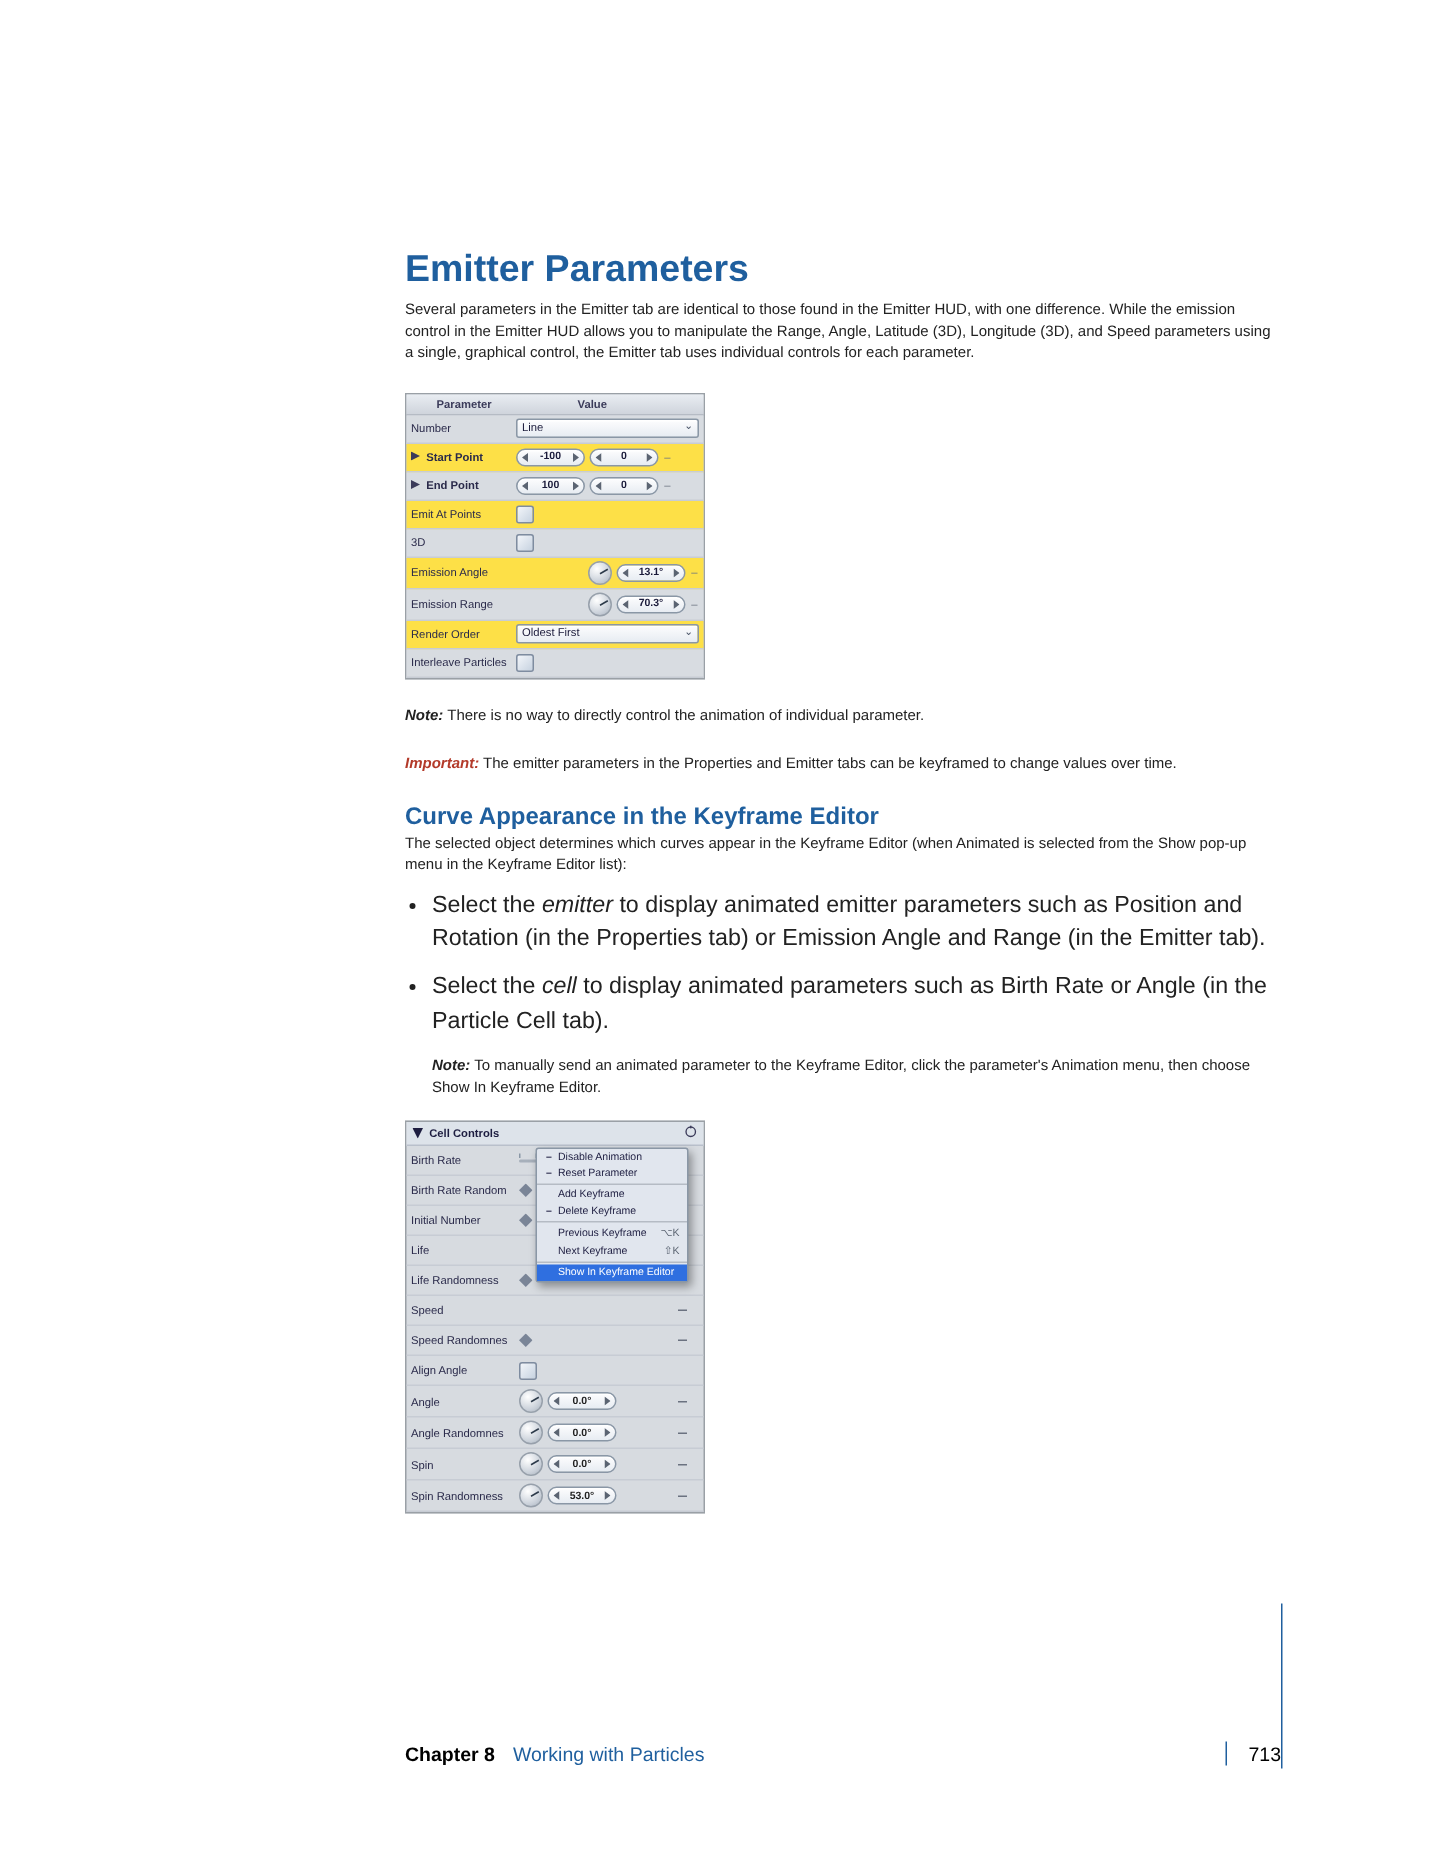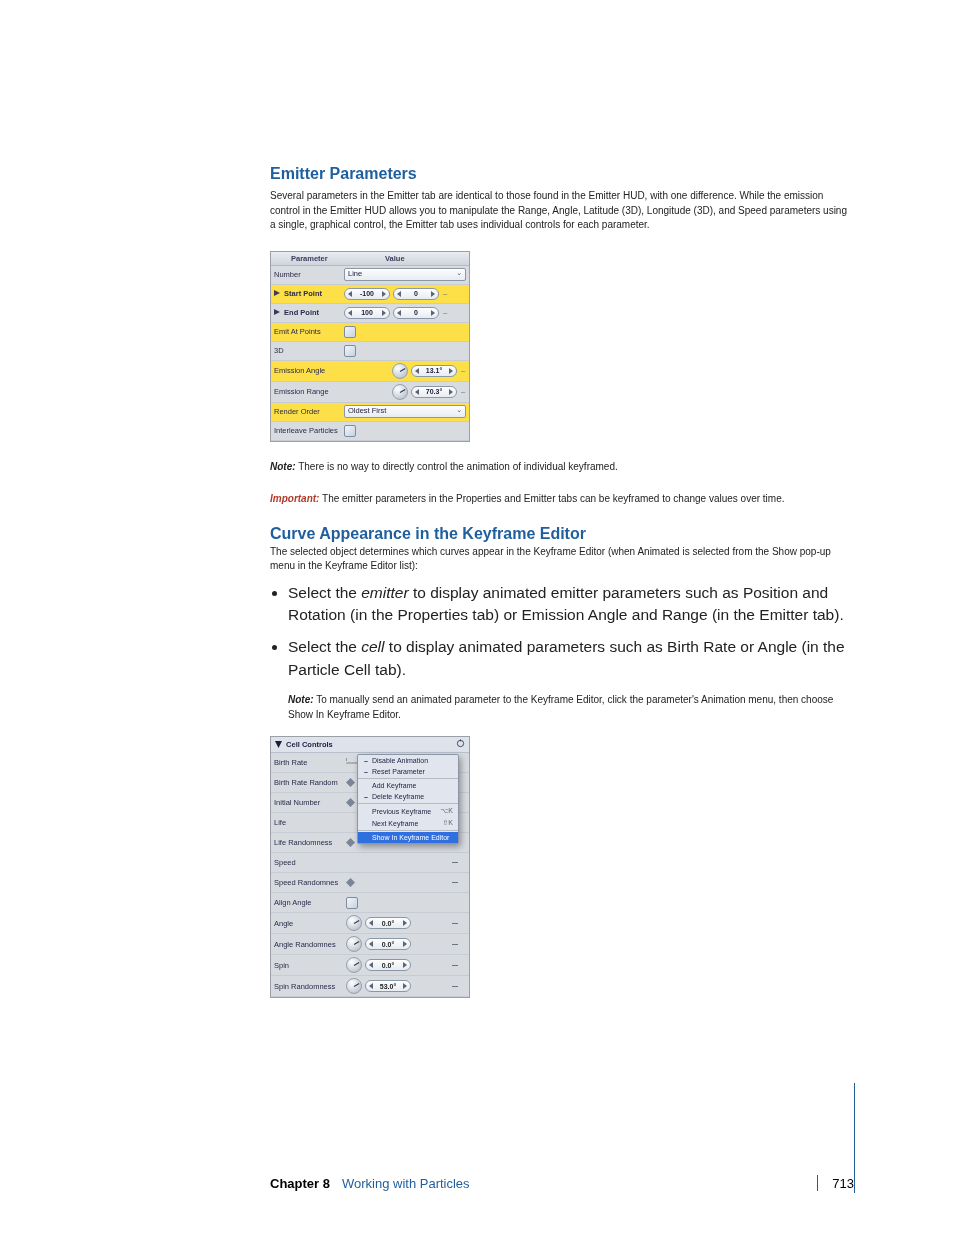--- a/index.html
+++ b/index.html
@@ -11,21 +11,21 @@
     height: 1235px;
     position: relative;
   }
   .page {
     padding: 165px 100px 0 270px;
     box-sizing: border-box;
   }
   h2.heading {
     color: #1f5f9e;
     font-weight: 600;
-    font-size: 16px;
+    font-size: 25px;
     margin: 0 0 6px 0;
   }
   p.body {
     font-size: 10px;
     line-height: 1.45;
     margin: 0 0 18px 0;
     color: #222;
   }
   .note-label { font-weight: 700; font-style: italic; color: #222; }
   .imp-label  { font-weight: 700; font-style: italic; color: #b33a2a; margin-top: 44px; }
@@ -159,21 +159,21 @@
   .popup .keys { margin-left:auto; color:#5b6472; }
   .popup .sel { background:#2f6fe0; color:#fff; }
   .pill { width:18px; height:10px; border-radius:5px;
     background:linear-gradient(#2d3b4c,#121a24);
     border:1px solid #0c1118; display:flex; align-items:center; justify-content:center; }
   .pill .x { color:#d6deea; font-size:7px; line-height:1; font-weight:700; }
   .dash { width:6px; height:1px; background:#6b7280; margin-left:auto; }
 
   
   .footer {
-    position:absolute; left:270px; right:100px; bottom:44px;
+    position:absolute; left:270px; right:100px; bottom:58px;
     display:flex; align-items:center;
     font-size:13px;
   }
   .footer .chap { font-weight:700; color:#000; margin-right:12px; }
   .footer .title { color:#1f5f9e; }
   .footer .sep { width:1px; height:16px; background:#1f5f9e; margin-left:auto; margin-right:14px; }
   .footer .sepR { width:1px; height:110px; background:#1f5f9e; position:absolute; right:-1px; bottom:-2px; }
   .footer .pg { color:#000;text-align:center; }
 </style>
 </head>
@@ -321,21 +321,21 @@
     <div class="row">
       <div class="lab">Interleave Particles</div>
       <div class="val">
           <span class="chk"></span>
         </div>
     </div>
 
   </div>
 
   <p class="body">
-    <span class="note-label">Note:</span><span>  There is no way to directly control the animation of individual keyframed.</span>
+    <span class="note-label">Note:</span><span>  There is no way to directly control the animation of individual parameter.</span>
   </p>
 
   <p class="body">
     <span class="imp-label">Important:</span><span>  The emitter parameters in the Properties and Emitter tabs can be keyframed to change values over time.</span>
   </p>
 
   <h3 class="subheading">Curve Appearance in the Keyframe Editor</h3>
   <p class="body" style="margin-bottom:6px">The selected object determines which curves appear in the Keyframe Editor (when Animated is selected from the Show pop-up menu in the Keyframe Editor list):</p>
 
   <ul class="bullets">

